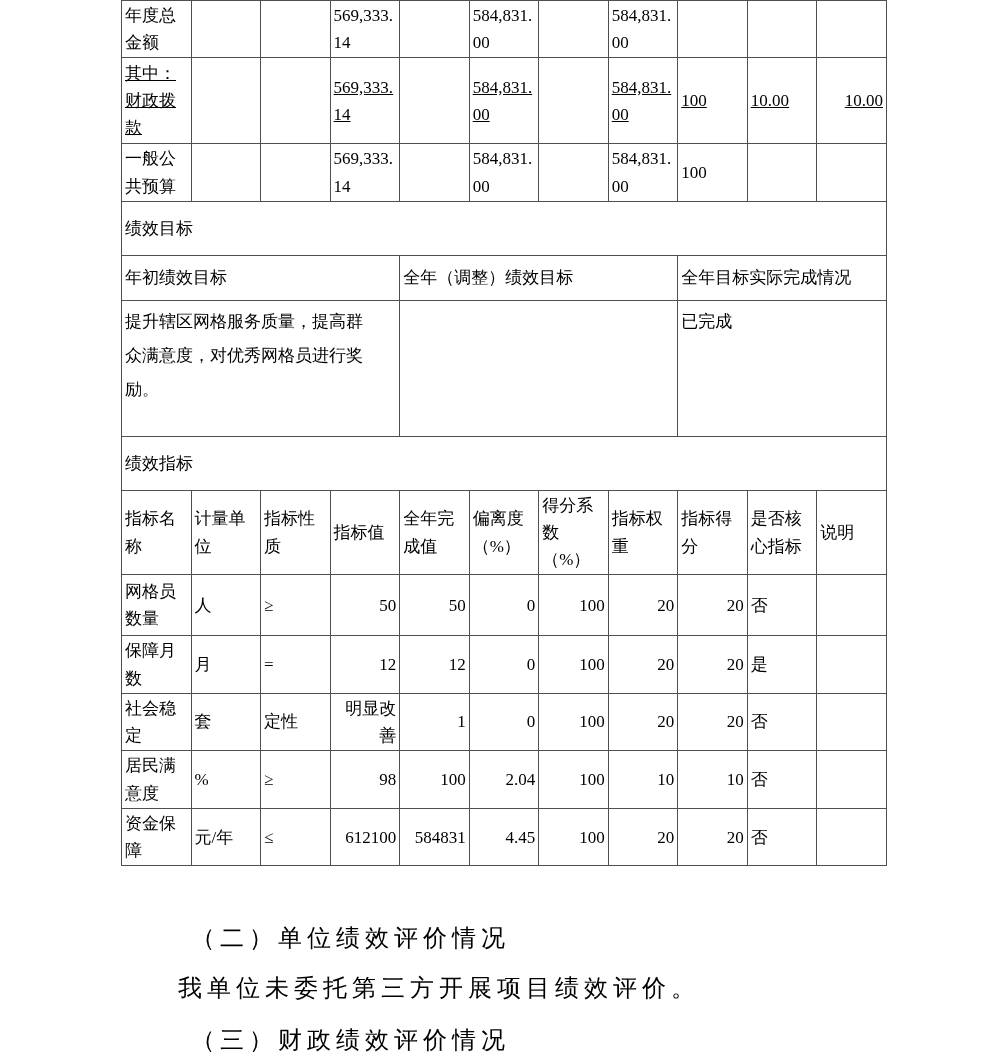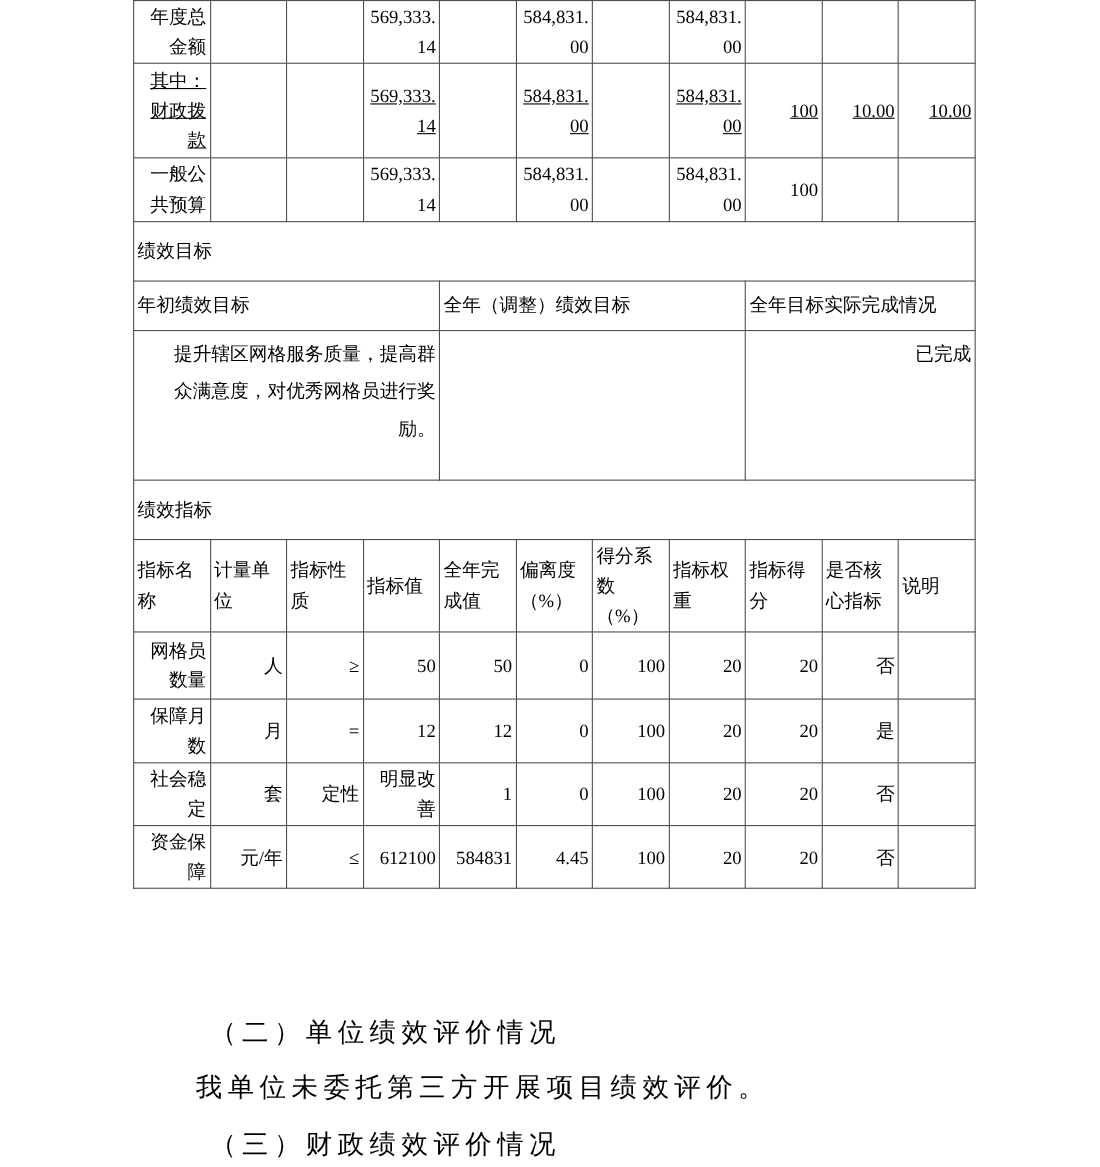--- a/index.html
+++ b/index.html
@@ -21,21 +21,21 @@
   table.doc td {
     border: 1px solid #4f4f4f;
     font-size: 17px;
     line-height: 1.6;
     padding: 1px 3px;
     vertical-align: middle;
     white-space: pre-line;
     word-break: break-all;
     overflow: hidden;
   }
-  .tl { text-align: right; }
+  .tl { text-align: left; }
   .trr { text-align: right; }
   .tc { text-align: left; }
   .vt { vertical-align: top !important; padding-top: 4px !important; }
   .goal-cell { line-height: 2.0 !important; }
 
   tr.rA { height: 57px; }
   tr.rB { height: 86px; text-decoration: underline; }
   tr.rC { height: 54px; }
   tr.rTitle1 { height: 54px; }
   tr.rSub { height: 45px; }
@@ -199,20 +199,34 @@
       <td class="trr">明显改
 善</td>
       <td class="trr">1</td>
       <td class="trr">0</td>
       <td class="trr">100</td>
       <td class="trr">20</td>
       <td class="trr">20</td>
       <td class="tl">否</td>
       <td></td>
     </tr>
+    <tr class="rI4">
+      <td class="tl">居民满
+意度</td>
+      <td class="tl">%</td>
+      <td class="tl">≥</td>
+      <td class="trr">98</td>
+      <td class="trr">100</td>
+      <td class="trr">2.04</td>
+      <td class="trr">100</td>
+      <td class="trr">10</td>
+      <td class="trr">10</td>
+      <td class="tl">否</td>
+      <td></td>
+    </tr>
     <tr class="rI5">
       <td class="tl">资金保
 障</td>
       <td class="tl">元/年</td>
       <td class="tl">≤</td>
       <td class="trr">612100</td>
       <td class="trr">584831</td>
       <td class="trr">4.45</td>
       <td class="trr">100</td>
       <td class="trr">20</td>

